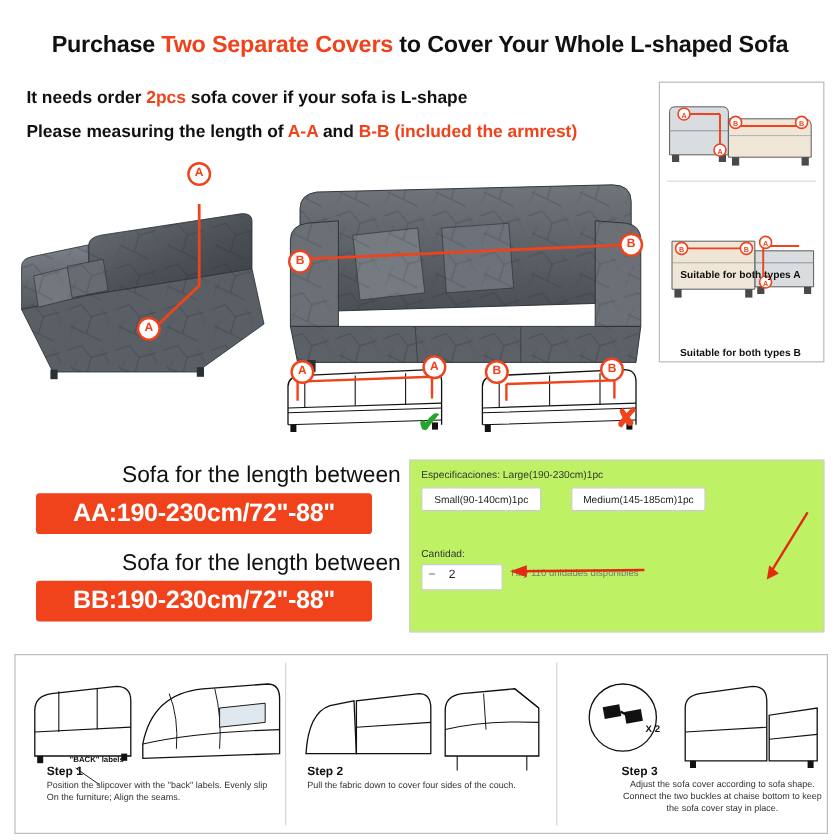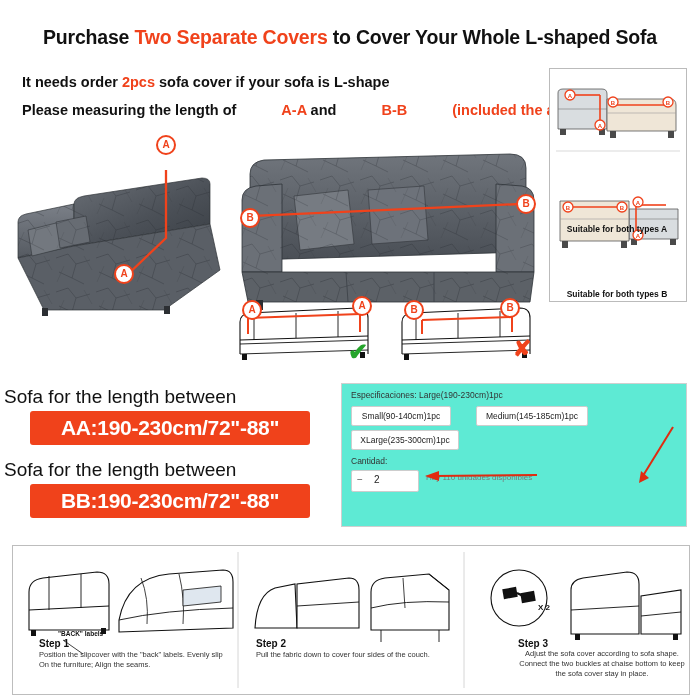--- a/index.html
+++ b/index.html
@@ -26,21 +26,21 @@
   
   .sub1{
     position:absolute;left:22px;top:74px;
     font-size:14.5px;font-weight:bold;
   }
   .sub1 .hl{color:#f0421b;}
   .sub2{
     position:absolute;left:22px;top:102px;
     font-size:14.5px;font-weight:bold;
   }
-  .sub2 .hl{color:#f0421b;margin-left:41px;}
+  .sub2 .hl{color:#f0421b;}
 
   
   .refbox{
     position:absolute;left:549px;top:68px;width:136px;height:232px;
     border:1px solid #bbb;background:#fff;
   }
   .refcap{
     position:absolute;width:136px;text-align:center;
     font-size:8.5px;font-weight:bold;color:#111;
   }
@@ -68,38 +68,38 @@
   .lineboxB{position:absolute;left:394px;top:300px;width:145px;height:62px;}
   .checkmark{
     position:absolute;left:348px;top:338px;color:#25a52b;font-size:24px;font-weight:bold;
   }
   .xmark{
     position:absolute;left:513px;top:336px;color:#f0421b;font-size:22px;font-weight:bold;
   }
 
   
   .sizeLabel{
-    position:absolute;text-align:left;width:330px;left:4px;
+    position:absolute;text-align:right;width:330px;left:4px;
     font-size:19px;color:#111;
   }
   .sizeLabel1{top:386px;}
   .sizeLabel2{top:459px;}
   .sizeBar{
     position:absolute;left:30px;width:280px;height:34px;
     background:#f0421b;color:#fff;border-radius:3px;
     font-size:21px;font-weight:bold;text-align:center;line-height:34px;
     letter-spacing:-0.3px;
   }
   .sizeBar1{top:411px;}
   .sizeBar2{top:484px;}
 
   
   .specpanel{
     position:absolute;left:341px;top:383px;width:344px;height:142px;
-    border:1px solid #cfcfcf;background:#5eead4;text-decoration:underline;
+    border:1px solid #cfcfcf;background:#bef264;text-decoration:underline;
   }
   .spec-title{
     position:absolute;left:9px;top:6px;font-size:8.5px;color:#333;
   }
   .spec-opt{
     position:absolute;height:18px;border:1px solid #cdcdcd;border-radius:2px;
     background:#fff;font-size:8.5px;color:#222;line-height:18px;text-align:center;
   }
   .spec-opt.sel{border:2px solid #f0421b;}
   .qty-label{position:absolute;left:9px;top:72px;font-size:8.5px;color:#333;}
@@ -319,21 +319,20 @@
 
   <div class="sizeLabel sizeLabel1">Sofa for the length between</div>
   <div class="sizeBar sizeBar1">AA:190-230cm/72"-88"</div>
   <div class="sizeLabel sizeLabel2">Sofa for the length between</div>
   <div class="sizeBar sizeBar2">BB:190-230cm/72"-88"</div>
 
   <div class="specpanel">
     <div class="spec-title">Especificaciones: Large(190-230cm)1pc</div>
     <div class="spec-opt" style="left:9px;top:22px;width:98px;">Small(90-140cm)1pc</div>
     <div class="spec-opt" style="left:114px;top:22px;width:110px;margin-left:20px;">Medium(145-185cm)1pc</div>
-    <div class="spec-opt" style="left:9px;top:46px;width:106px;">XLarge(235-300cm)1pc</div>
     <div class="qty-label">Cantidad:</div>
     <div class="qty-box">
       <span class="qty-minus">−</span>
       <span class="qty-val">2</span>
     </div>
     <div class="qty-avail">Hay 110 unidades disponibles</div>
   </div>
   <svg class="arrow-svg" viewBox="0 0 344 142">
     <path d="M332 44 L300 96" stroke="#e02b10" stroke-width="2" fill="none"></path>
     <path d="M298 100 L300 88 L308 95 Z" fill="#e02b10"></path>

